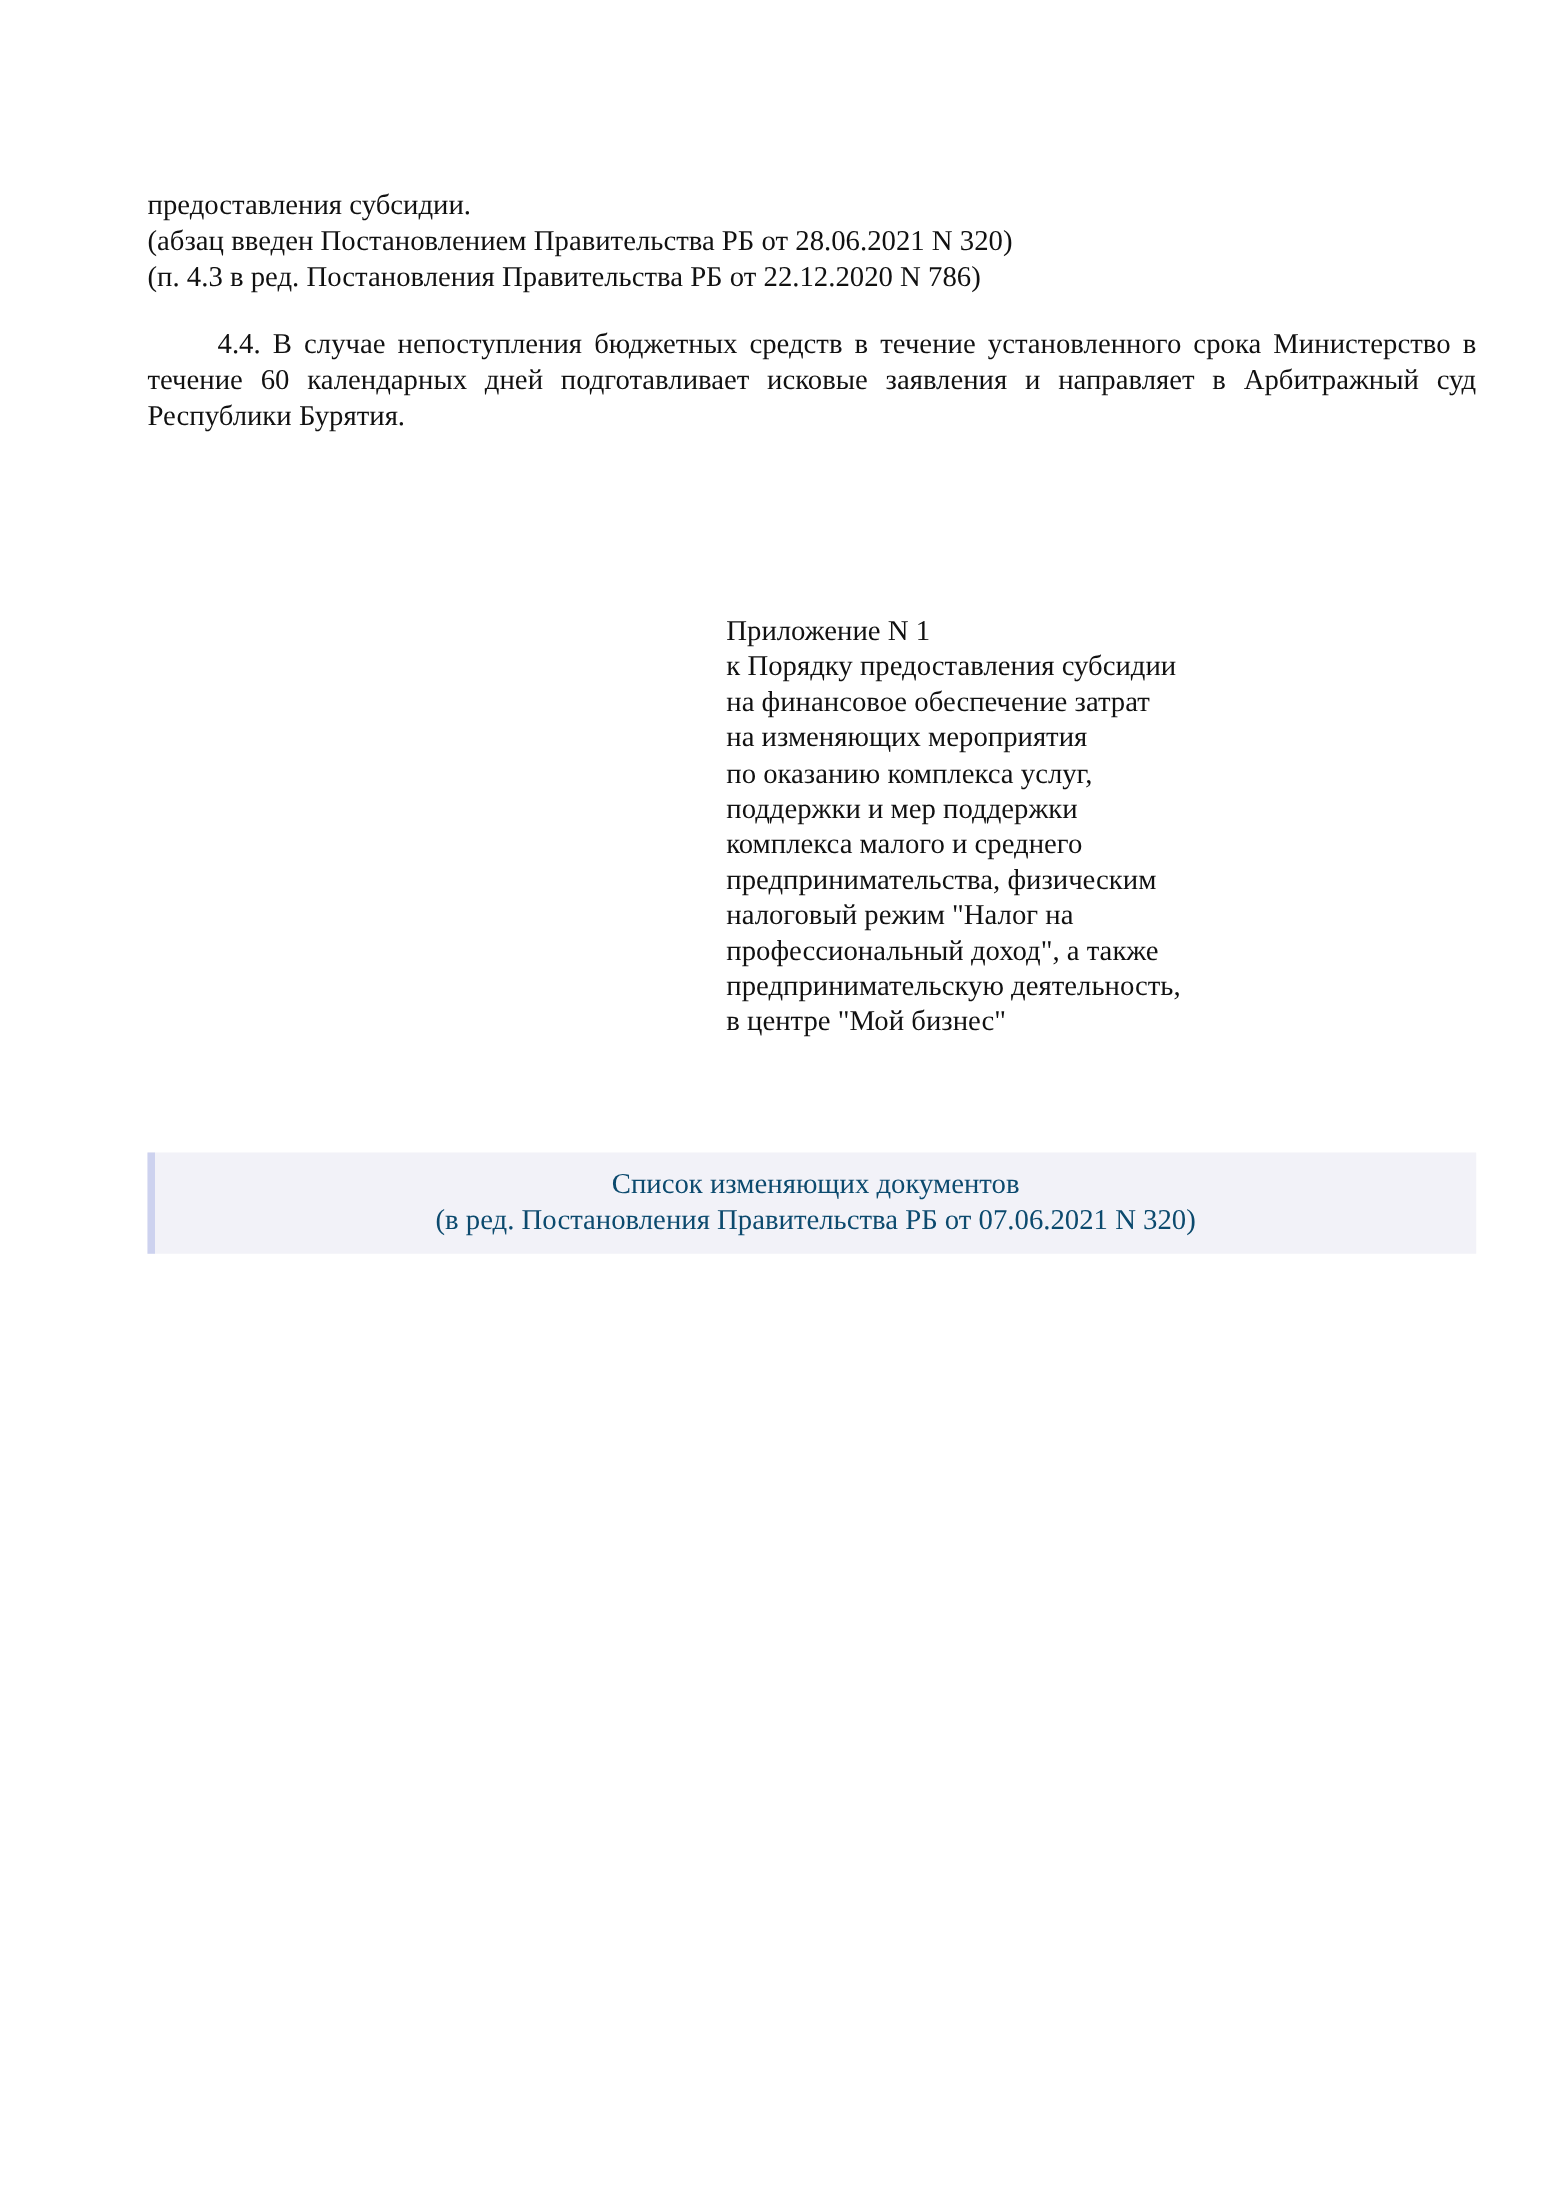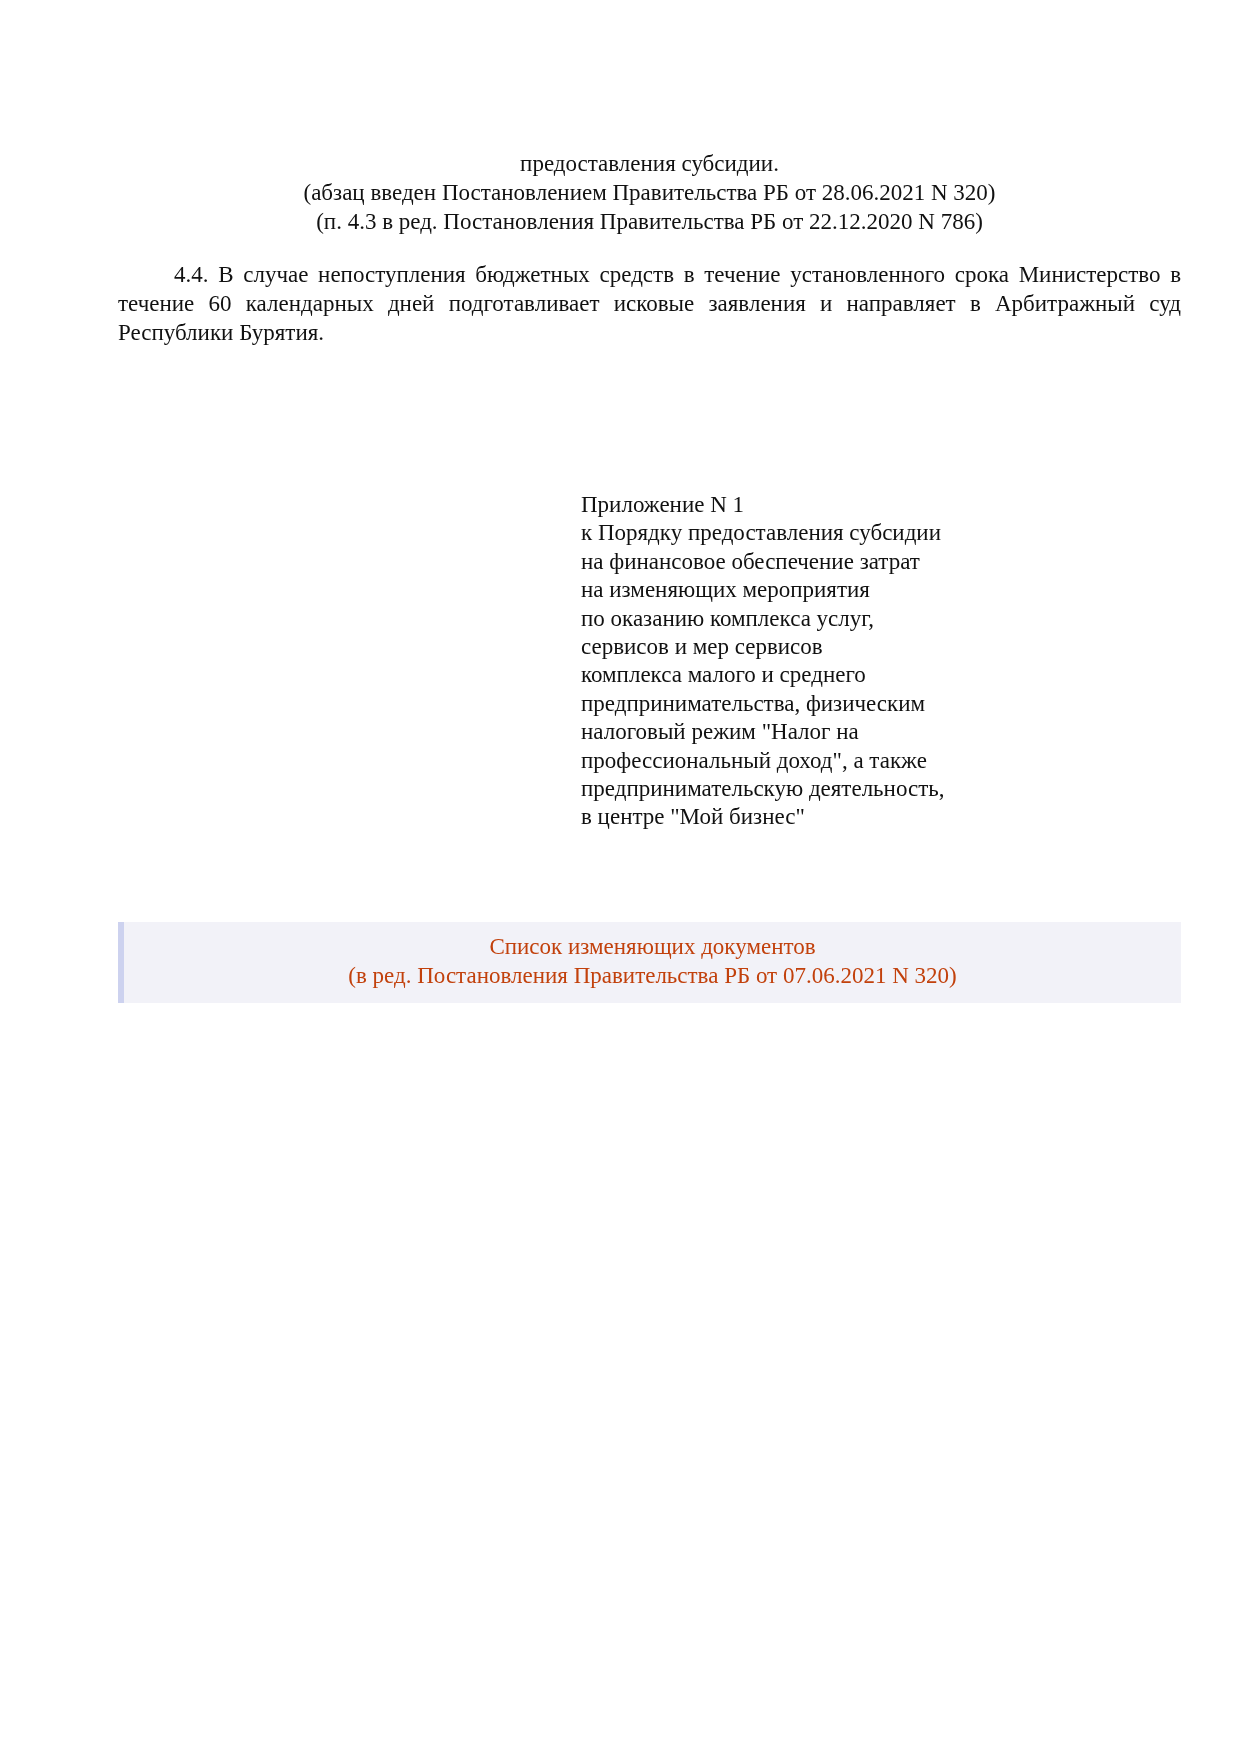--- a/index.html
+++ b/index.html
@@ -7,43 +7,43 @@
            font-family: "Liberation Serif", "DejaVu Serif", serif; color: #111111; }
     .page { position: absolute; left: 0; top: 0; width: 1240px; height: 1754px; background: #fff; }
     .block { position: absolute; left: 118px; width: 1063px; font-size: 23px; line-height: 28.8px; }
     .line { display: block; white-space: nowrap; }
     .just { text-align: justify; text-align-last: left; white-space: normal; }
     .indent { text-indent: 56px; }
     .appendix { position: absolute; right: 59px; top: 491px; width: 600px; text-align: left;
                 font-size: 23px; line-height: 28.4px; }
     .changes-box { position: absolute; left: 118px; top: 922px; width: 1063px; height: 81px;
                    background: #f2f2f8; border-left: 6px solid #cdd2ef; box-sizing: border-box;
-                   text-align: center; color: #c2410c; font-size: 23px; line-height: 28.5px;
+                   text-align: center; color: #0c4a6e; font-size: 23px; line-height: 28.5px;
                    padding-top: 11px; }
   </style>
 </head>
 <body>
 
 <div class="page">
 
-  <div class="block" style="top:150px;text-align:center;">
+  <div class="block" style="top:150px;">
     <span class="line">предоставления субсидии.</span>
     <span class="line">(абзац введен Постановлением Правительства РБ от 28.06.2021 N 320)</span>
     <span class="line">(п. 4.3 в ред. Постановления Правительства РБ от 22.12.2020 N 786)</span>
   </div>
 
   <div class="block just indent" style="top:261px;">4.4. В случае непоступления бюджетных средств в течение установленного срока Министерство в течение 60 календарных дней подготавливает исковые заявления и направляет в Арбитражный суд Республики Бурятия.</div>
 
   <div class="appendix">
     <span class="line">Приложение N 1</span>
     <span class="line">к Порядку предоставления субсидии</span>
     <span class="line">на финансовое обеспечение затрат</span>
     <span class="line">на изменяющих мероприятия</span>
     <span class="line">по оказанию комплекса услуг,</span>
-    <span class="line">сервисов и мер сервисов</span>
+    <span class="line">поддержки и мер поддержки</span>
     <span class="line">комплекса малого и среднего</span>
     <span class="line">предпринимательства, физическим</span>
     <span class="line">налоговый режим "Налог на</span>
     <span class="line">профессиональный доход", а также</span>
     <span class="line">предпринимательскую деятельность,</span>
     <span class="line">в центре "Мой бизнес"</span>
   </div>
 
   <div class="changes-box">
     <span class="line">Список изменяющих документов</span>

